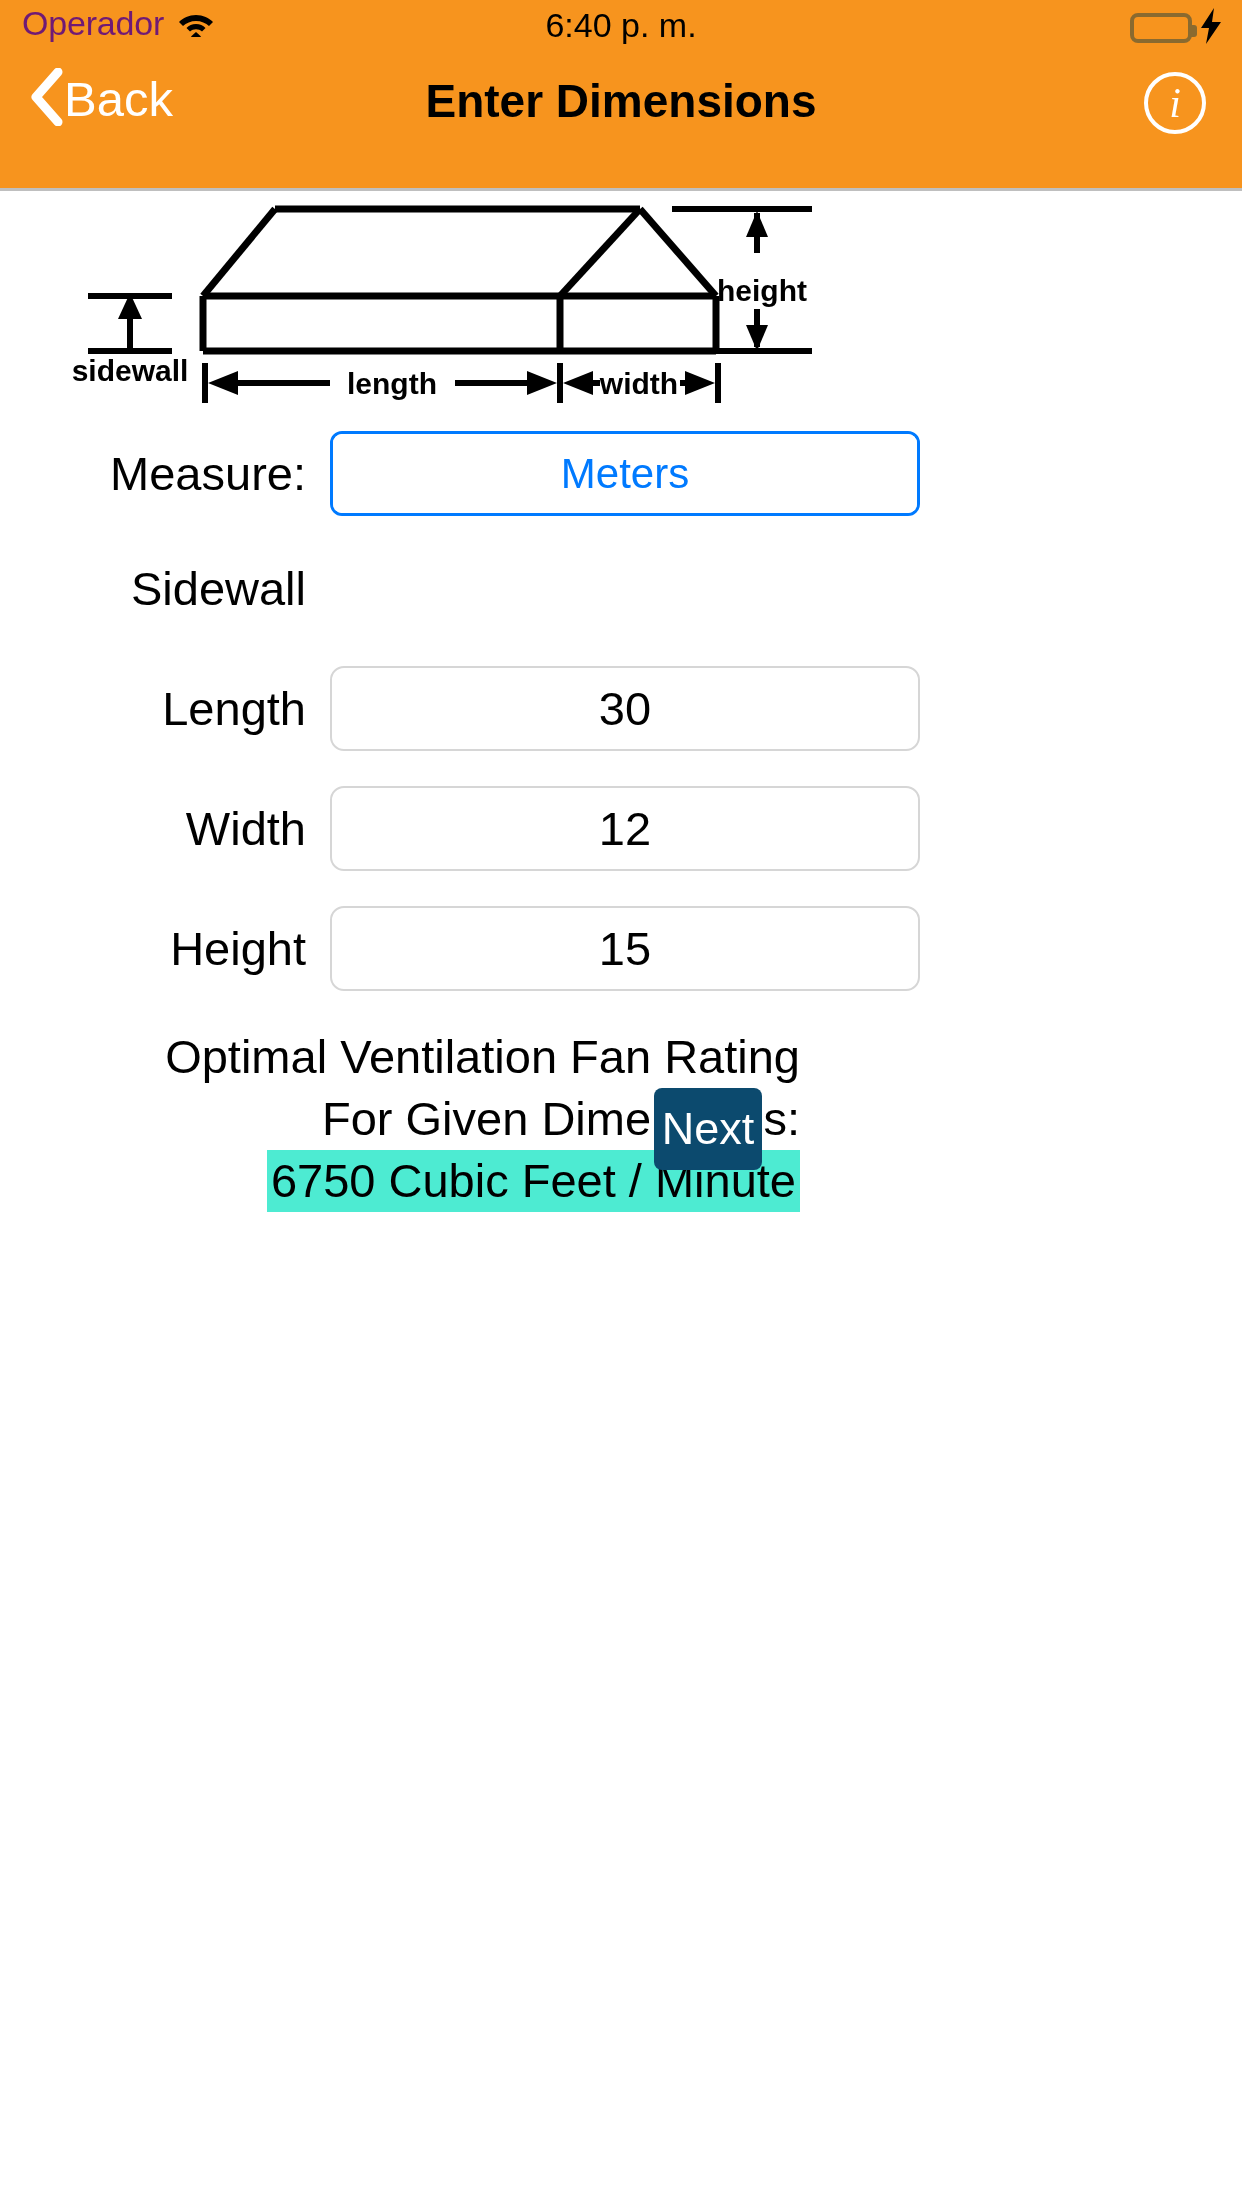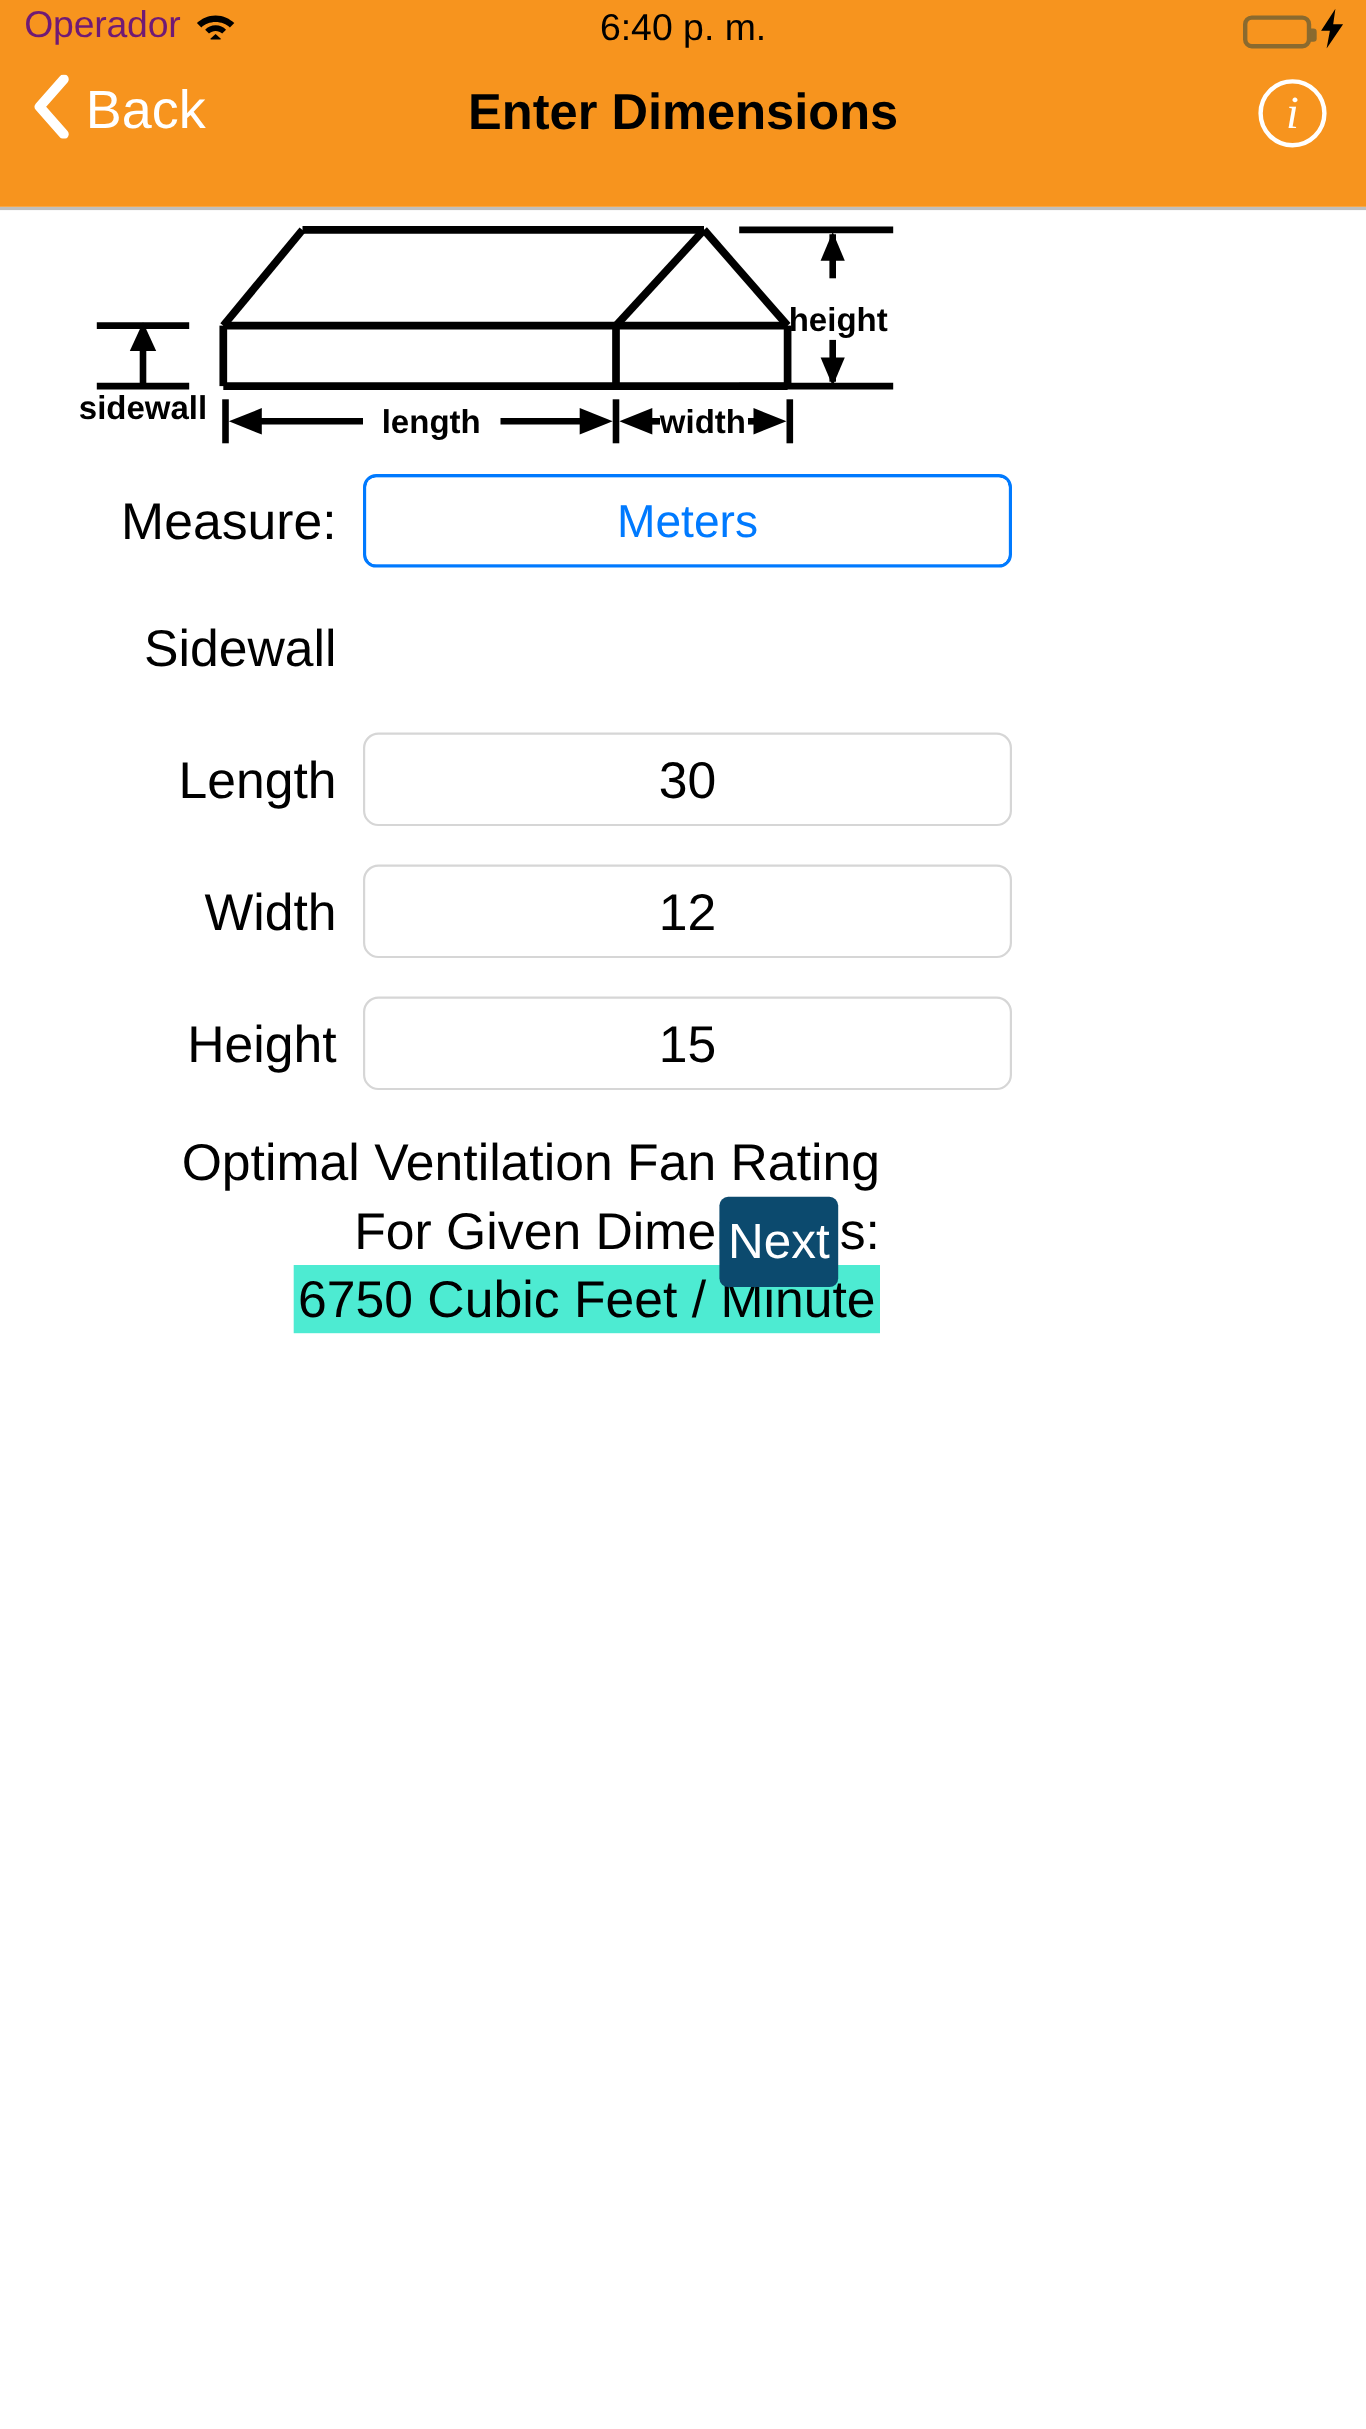--- a/index.html
+++ b/index.html
@@ -88,21 +88,20 @@
   .navbar {
     height: 125px;
     position: relative;
   }
   .back-btn {
     position: absolute;
     left: 28px;
     top: 10px;
     display: flex;
     align-items: center;
-    gap: 14px;
     cursor: pointer;
   }
   .back-label {
     color: #ffffff;
     font-size: 49px;
   }
   .nav-title {
     position: absolute;
     left: 0; right: 0;
     top: 16px;

